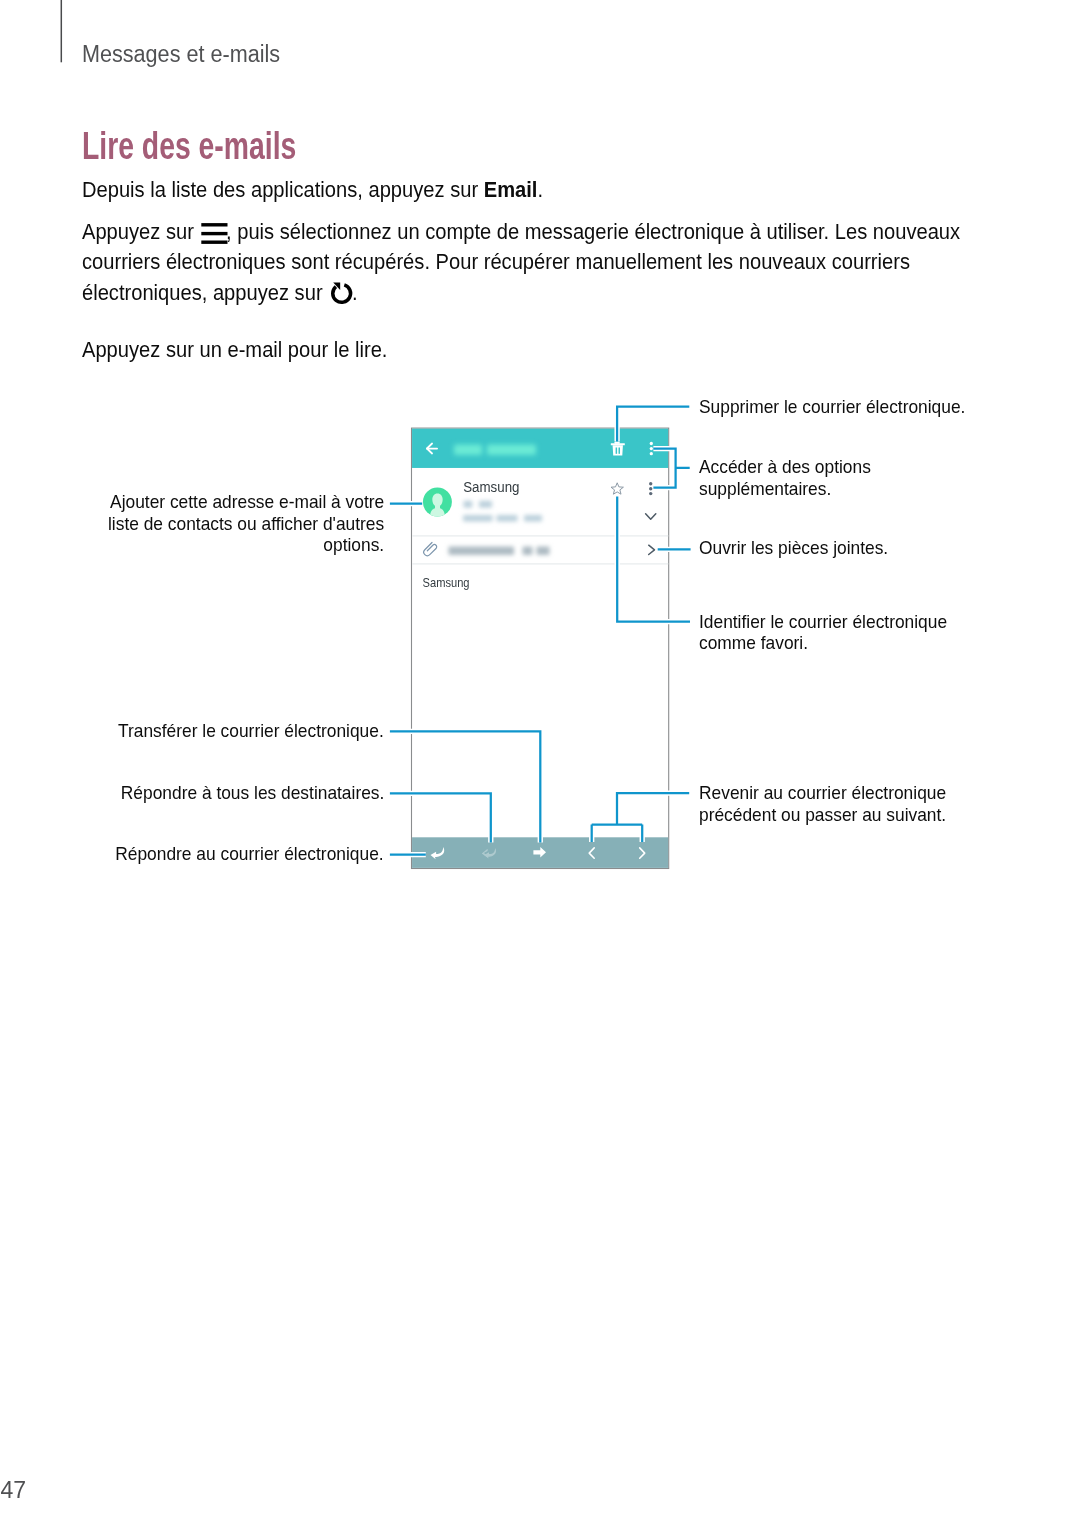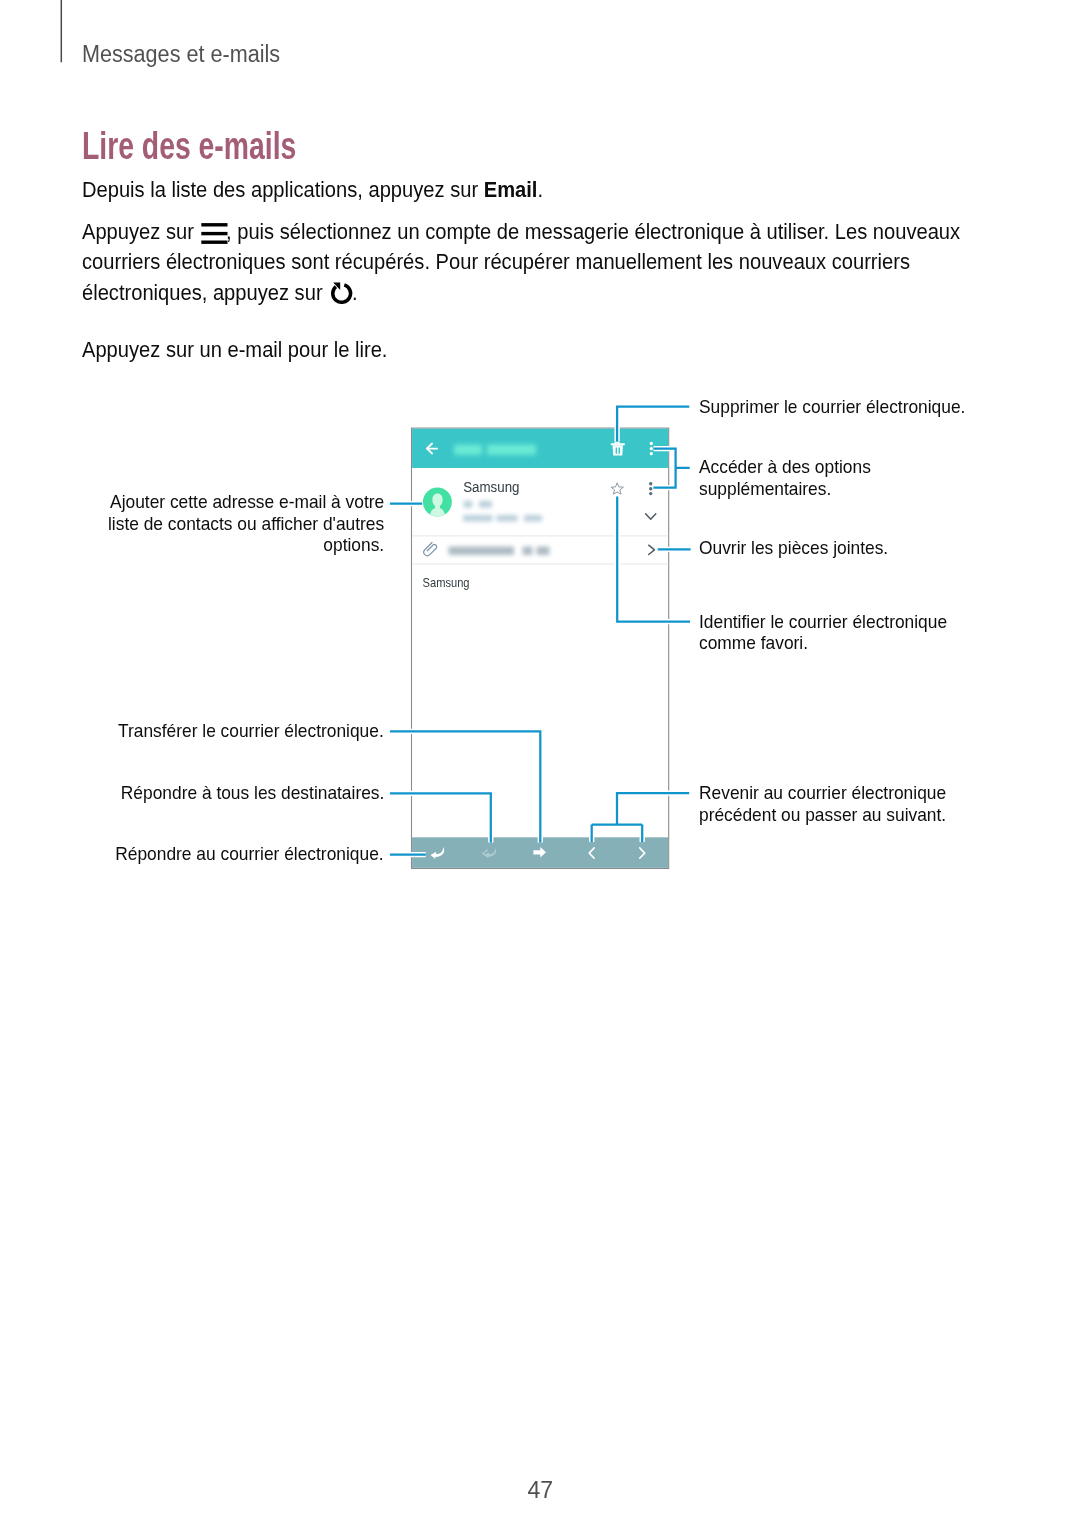--- a/index.html
+++ b/index.html
@@ -17,21 +17,21 @@
   .h1{position:absolute;left:82px;top:126.5px;font-size:38px;line-height:38px;font-weight:bold;
       color:#a45d77;white-space:nowrap;transform:scaleX(0.746);transform-origin:left top;}
 
   
   .p{position:absolute;left:82px;font-size:22px;line-height:30.6px;color:#0d0d0d;
      transform:scaleX(0.915);transform-origin:left top;}
   .p b{font-weight:bold;}
   .ico-inline{display:inline-block;vertical-align:baseline;position:relative;}
 
   
-  .page-num{position:absolute;left:0;top:1477.5px;width:1080px;text-align:center;
+  .page-num{position:absolute;left:0;top:1477.5px;width:1080px;text-align:left;
             font-size:24px;line-height:24px;color:#4f5052;}
   .page-num span{display:inline-block;transform:scaleX(0.96);}
 
   
   #figure{position:absolute;left:0;top:0;width:1080px;height:1527px;}
   .overlay{position:absolute;left:0;top:0;width:1080px;height:1527px;}
 
   .ann{position:absolute;font-size:19px;line-height:21.5px;color:#0d0d0d;white-space:nowrap;
        transform:scaleX(0.914);transform-origin:left top;}
   .ann.r{transform:scaleX(0.914);transform-origin:right top;text-align:right;}

